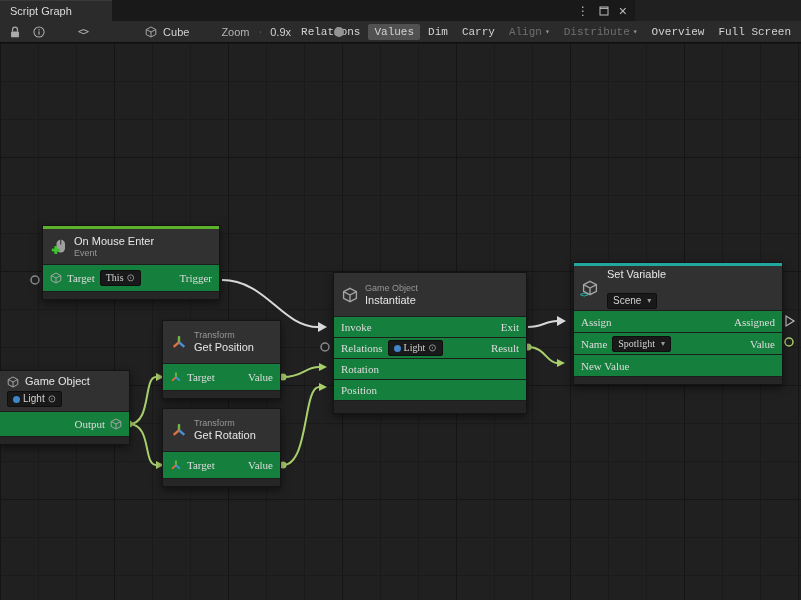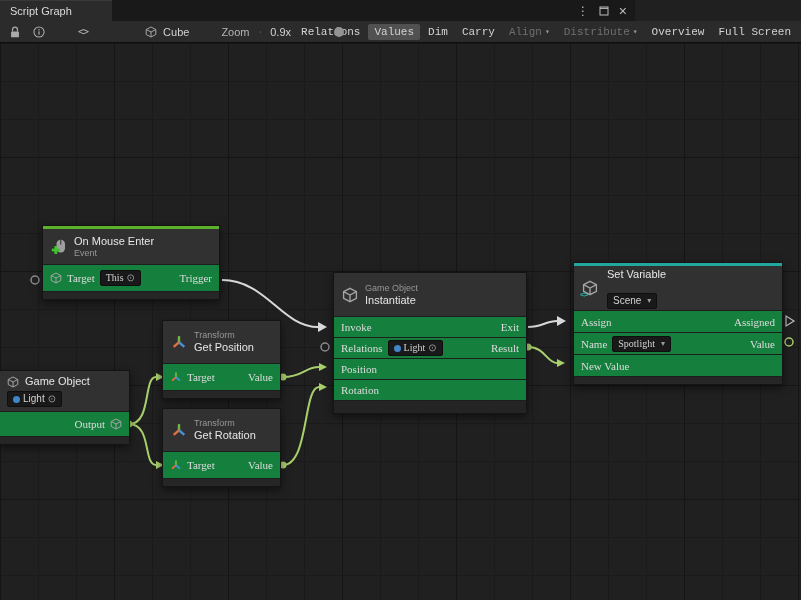--- a/index.html
+++ b/index.html
@@ -316,24 +316,24 @@
         <span>Relations</span>
         <span class="chip">
           <span class="dot-blue"></span>
           <span>Light</span>
           <span class="picker">⊙</span>
         </span>
         <span class="spacer"></span>
         <span>Result</span>
       </div>
       <div class="nrow slim">
+        <span>Rotation</span>
+      </div>
+      <div class="nrow slim">
         <span>Position</span>
-      </div>
-      <div class="nrow slim">
-        <span>Rotation</span>
       </div>
       <div class="nfoot tall"></div>
     </div>
 
     <div class="node n-setvar" style="left:573px;top:219px;width:210px;">
       <div class="accent accent-teal"></div>
       <div class="nhead">
         <span class="vicon">
           <svg class="i16" viewBox="0 0 12 12">
               <use href="#ico-cube"></use>

